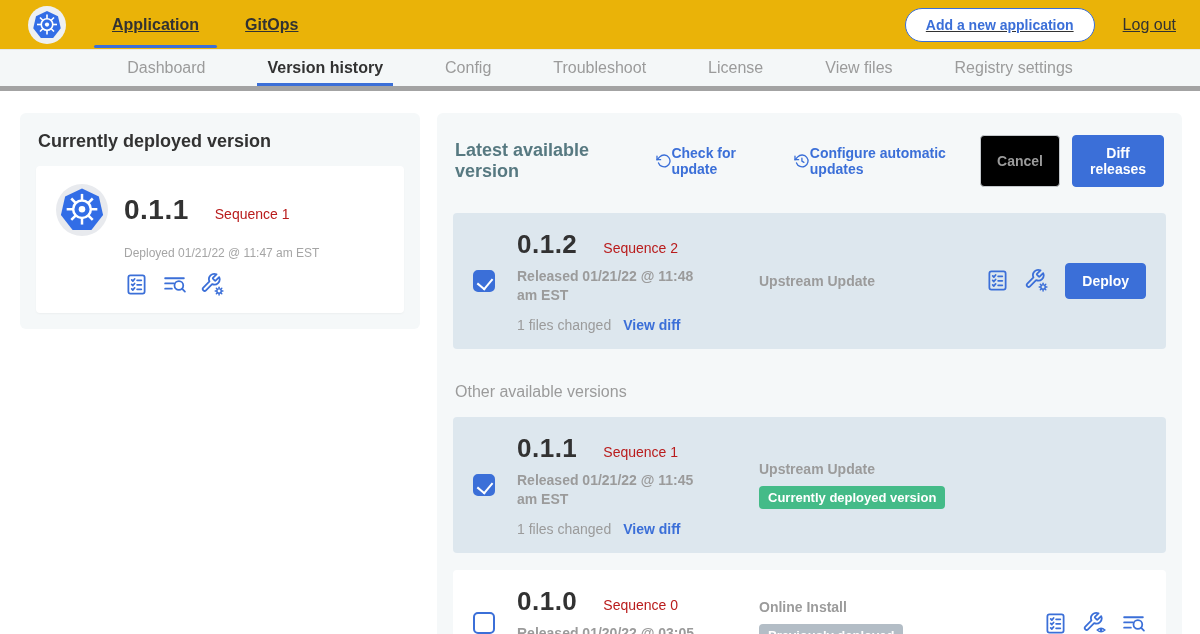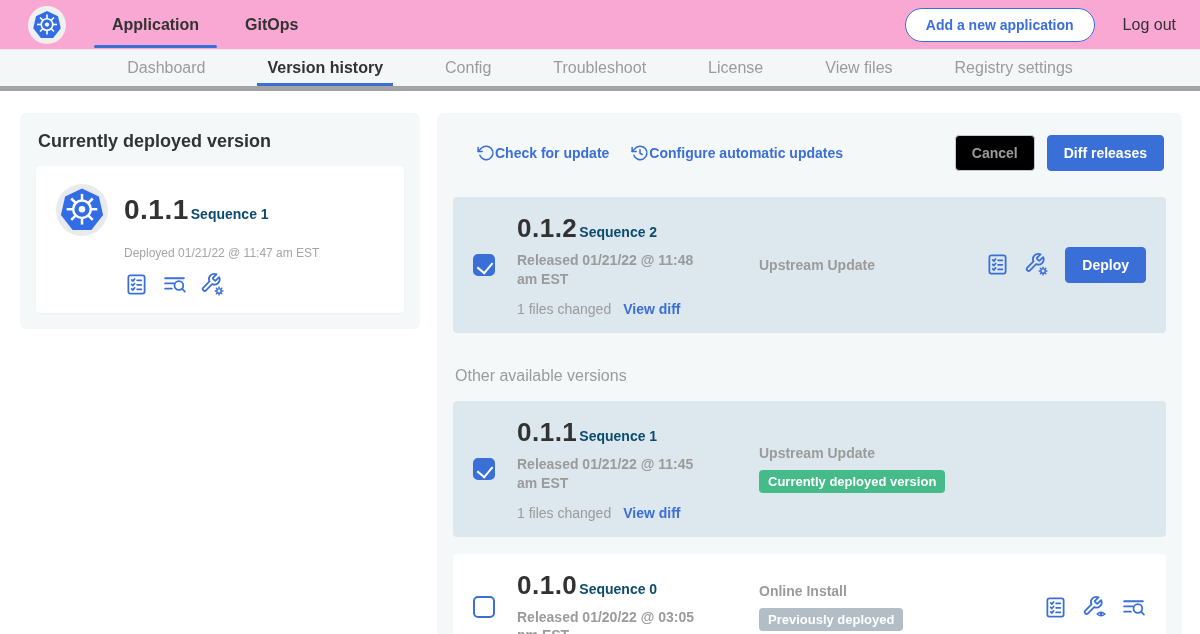--- a/index.html
+++ b/index.html
@@ -1,19 +1,19 @@
 <!DOCTYPE html>
 <html><head>
 <meta charset="utf-8">
 <style>
   * { margin:0; padding:0; box-sizing:border-box; }
   html,body { width:1200px; height:634px; background:#fff; font-family:"Liberation Sans", sans-serif; color:#323232; overflow:hidden; }
 
   
-  .topnav { height:50px; display:flex; align-items:center; border-bottom:1px solid #e5e8ea; padding:0 24px 0 28px; background:#f9a8d4; }
+  .topnav { height:50px; display:flex; align-items:center; border-bottom:1px solid #e5e8ea; padding:0 24px 0 28px; background:#eab308;text-decoration:underline; }
   .logo-wrap { width:38px; height:38px; border-radius:50%; background:#eef0f2; display:flex; align-items:center; justify-content:center; margin-right:34px; }
   .logo-wrap svg { width:30px; height:30px; }
   .topnav-tab { font-size:16px; font-weight:bold; color:#323232; padding:14px 12px 13px; margin-right:22px; position:relative; cursor:pointer; }
   .topnav-tab.active::after { content:""; position:absolute; left:-6px; right:-6px; bottom:-1px; height:3px; background:#3b6fd8; border-radius:2px; }
   .topnav-spacer { flex:1; }
   .pill-btn { border:1.5px solid #3b6fd8; color:#3b6fd8; background:#fff; font-weight:bold; font-size:14px; padding:8px 20px; border-radius:18px; cursor:pointer; font-family:inherit; }
   .logout { font-size:16px; color:#323232; margin-left:28px; cursor:pointer; }
 
   
   .subnav { height:41px; background:#f4f7f8; border-bottom:5px solid #a3a3a3; display:flex; align-items:stretch; justify-content:center; gap:58px; }
@@ -27,21 +27,21 @@
   .left-panel { width:400px; padding:14px 16px 16px; }
   .right-panel { flex:1; padding:16px 16px 20px; }
 
   
   .left-title { font-size:18px; font-weight:bold; color:#323232; margin:4px 2px 14px; }
   .deployed-card { background:#fff; border-radius:4px; box-shadow:0 1px 2px rgba(0,0,0,.04); padding:18px 20px 16px; }
   .deployed-top { display:flex; align-items:center; }
   .k8s-badge { width:52px; height:52px; border-radius:50%; background:#e8eaee; display:flex; align-items:center; justify-content:center; margin-right:16px; flex:0 0 auto; }
   .k8s-badge svg { width:46px; height:46px; }
   .ver-num { font-size:28px; font-weight:bold; color:#323232; letter-spacing:.5px; }
-  .seq { font-size:14px; color:#0c4a6e; margin-left:2px;font-weight:bold; }
+  .seq { font-size:14px; color:#b91c1c; margin-left:26px; }
   .deployed-date { font-size:12px; color:#a5a5a5; margin:10px 0 12px 68px; }
   .icon-row { display:flex; align-items:center; gap:13px; margin-left:68px; color:#3b6fd8; }
   .icon-row svg, .row-icons svg { width:25px; height:25px; cursor:pointer; }
 
   
   .rp-header { display:flex; align-items:center; margin:6px 2px 26px; }
   .rp-title { font-size:18px; font-weight:bold; color:#577981; }
   .rp-link { display:flex; align-items:center; color:#3b6fd8; font-size:14px; font-weight:bold; margin-left:22px; cursor:pointer; }
   .rp-link svg { width:18px; height:18px; }
   .rp-actions { margin-left:auto; display:flex; gap:12px; }
@@ -210,20 +210,21 @@
           </svg>
           <svg>
             <use href="#icon-wrench-gear"></use>
           </svg>
         </div>
     </div>
   </div>
 
   <div class="panel right-panel">
     <div class="rp-header">
+      <div class="rp-title">Latest available version</div>
       <div class="rp-link">
         <svg>
             <use href="#icon-refresh"></use>
           </svg>
         <span>Check for update</span>
       </div>
       <div class="rp-link">
         <svg>
             <use href="#icon-clock-refresh"></use>
           </svg>

